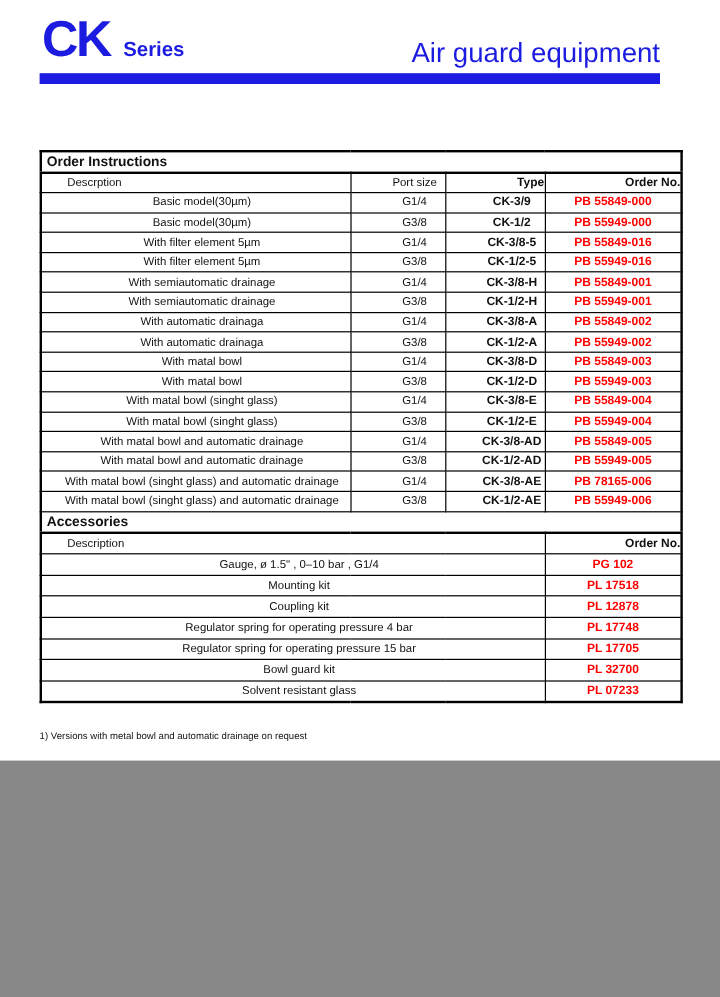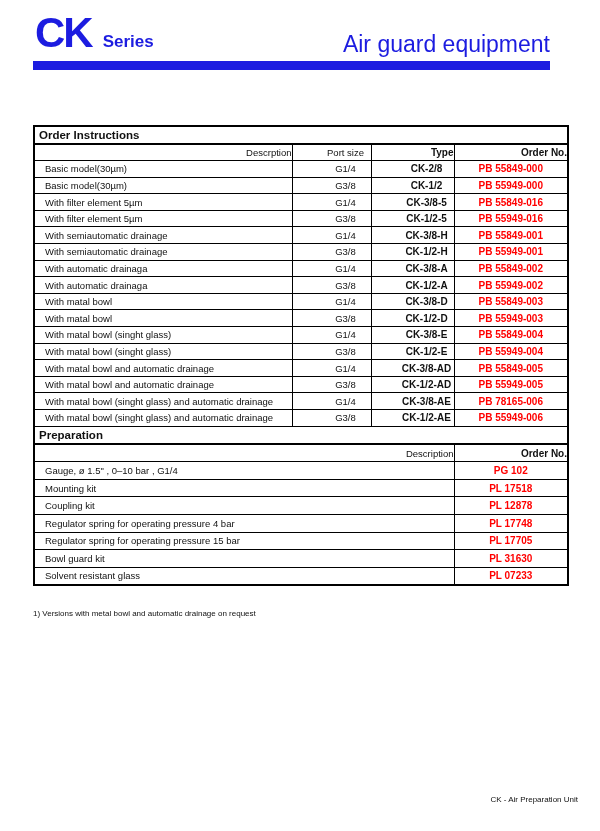--- a/index.html
+++ b/index.html
@@ -1,18 +1,18 @@
 <!DOCTYPE html>
 <html><head>
 <meta charset="utf-8">
 <style>
   html,body{margin:0;padding:0;background:#888;}
   .page{
     position:relative;
-    width:600px;height:831px;
+    width:600px;height:634px;
     background:#ffffff;
     font-family:"Liberation Sans", sans-serif;
     color:#111;
     overflow:hidden;
     margin:0 auto;
   }
   
   .brand{
     position:absolute;left:35px;top:12px;
     display:flex;align-items:baseline;
@@ -49,24 +49,24 @@
   }
   .main-table tr{height:16.6px;}
   tr.section-row{height:18px;}
   tr.section-row td{
     font-size:11.5px;font-weight:bold;
     padding-left:4px;
     border-bottom-width:2px;
     margin-top:12px;
   }
   .main-table{border:2px solid #000;}
-  td.desc{padding-left:10px;text-align:left;}
+  td.desc{padding-left:10px;text-align:center;}
   td.center{text-align:center;padding-left:28px;}
   td.bold{font-weight:bold;font-size:10px;}
-  td.colhead{padding-left:10px;text-align:right;}
+  td.colhead{padding-left:21px;}
   td.colhead-bold{font-weight:bold;text-align:right;font-size:10px;}
   td.order-no{color:var(--orderRed);font-weight:bold;text-align:center;font-size:10px;}
   tr.acc-row{height:17.6px;}
   
   .footnote{
     position:absolute;left:33px;top:586px;
     font-size:8px;color:#111;margin-top:23px;
   }
   .page-footer{
     position:absolute;right:22px;top:795px;
@@ -100,21 +100,21 @@
         </tr>
         <tr class="header-row">
           <td class="colhead">Descrption</td>
           <td class="center">Port size</td>
           <td class="colhead-bold">Type</td>
           <td class="colhead-bold">Order No.</td>
         </tr>
         <tr class="oi-row">
           <td class="desc">Basic model(30µm)</td>
           <td class="center">G1/4</td>
-          <td class="center bold">CK-2/8</td>
+          <td class="center bold">CK-3/9</td>
           <td class="order-no">PB 55849-000</td>
         </tr>
         <tr class="oi-row">
           <td class="desc">Basic model(30µm)</td>
           <td class="center">G3/8</td>
           <td class="center bold">CK-1/2</td>
           <td class="order-no">PB 55949-000</td>
         </tr>
         <tr class="oi-row">
           <td class="desc">With filter element 5µm</td>
@@ -194,21 +194,21 @@
           <td class="center bold">CK-3/8-AE</td>
           <td class="order-no">PB 78165-006</td>
         </tr>
         <tr class="oi-row">
           <td class="desc">With matal bowl (singht glass) and automatic drainage</td>
           <td class="center">G3/8</td>
           <td class="center bold">CK-1/2-AE</td>
           <td class="order-no">PB 55949-006</td>
         </tr>
         <tr class="section-row">
-          <td class="" colspan="4">Preparation</td>
+          <td class="" colspan="4">Accessories</td>
         </tr>
         <tr class="header-row acc-row">
           <td class="colhead" colspan="3">Description</td>
           <td class="colhead-bold">Order No.</td>
         </tr>
         <tr class="acc-row">
           <td class="desc" colspan="3">Gauge, ø 1.5" , 0–10 bar , G1/4</td>
           <td class="order-no">PG 102</td>
         </tr>
         <tr class="acc-row">
@@ -222,21 +222,21 @@
         <tr class="acc-row">
           <td class="desc" colspan="3">Regulator spring for operating pressure 4 bar</td>
           <td class="order-no">PL 17748</td>
         </tr>
         <tr class="acc-row">
           <td class="desc" colspan="3">Regulator spring for operating pressure 15 bar</td>
           <td class="order-no">PL 17705</td>
         </tr>
         <tr class="acc-row">
           <td class="desc" colspan="3">Bowl guard kit</td>
-          <td class="order-no">PL 31630</td>
+          <td class="order-no">PL 32700</td>
         </tr>
         <tr class="acc-row">
           <td class="desc" colspan="3">Solvent resistant glass</td>
           <td class="order-no">PL 07233</td>
         </tr>
       </tbody>
   </table>
 
   <div class="footnote">1) Versions with metal bowl and automatic drainage on request</div>
 

